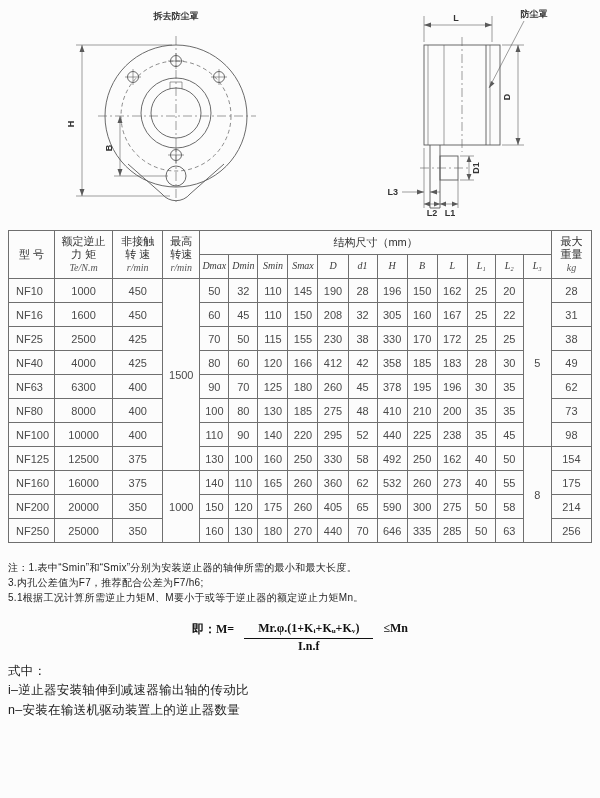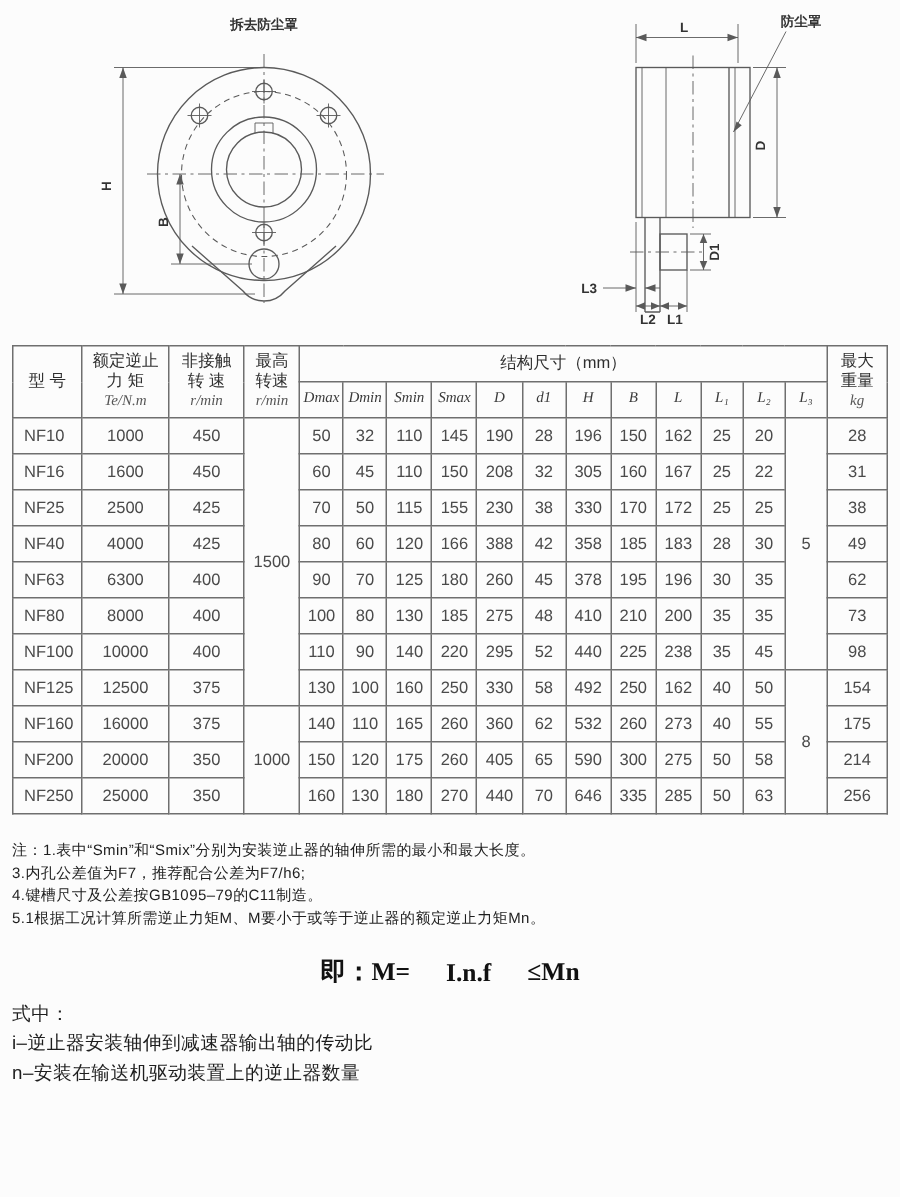--- a/index.html
+++ b/index.html
@@ -42,24 +42,24 @@
   }
   table.spec td.model-cell{text-align:left;padding-left:7px;}
   
   .notes{margin:17px 8px 0 8px;}
   .notes p{
     margin:0;font-size:10px;line-height:1.5;color:#1e1e1e;
     letter-spacing:0.3px;
   }
   
   .formula-row{
-    display:flex;align-items:center;justify-content:center;
-    margin:16px 0 6px 0;gap:24px;
+    display:flex;justify-content:center;
+    margin:16px 0 6px 0;gap:10px;
     font-family:"Liberation Serif","DejaVu Serif",serif;
-    font-weight:bold;font-size:17px;color:#111;
+    font-weight:bold;font-size:12px;color:#111;
   }
   .fraction{display:inline-block;text-align:center;}
   .fraction .num{padding:0 14px 3px 14px;border-bottom:1.4px solid #111;}
   .fraction .den{padding-top:3px;}
   
   .legend{margin:8px 8px 0 8px;}
   .legend p{margin:0;font-size:12.5px;line-height:1.55;color:#1e1e1e;letter-spacing:0.3px;}
 </style>
 </head>
 <body>
@@ -258,21 +258,21 @@
         <td>38</td>
       </tr>
       <tr>
         <td class="model-cell">NF40</td>
         <td>4000</td>
         <td>425</td>
         <td>80</td>
         <td>60</td>
         <td>120</td>
         <td>166</td>
-        <td>388</td>
+        <td>412</td>
         <td>42</td>
         <td>358</td>
         <td>185</td>
         <td>183</td>
         <td>28</td>
         <td>30</td>
         <td>49</td>
       </tr>
       <tr>
         <td class="model-cell">NF63</td>
@@ -394,27 +394,27 @@
         <td>50</td>
         <td>63</td>
         <td>256</td>
       </tr>
     </tbody>
 </table>
 
 <div class="notes">
   <p>注：1.表中“Smin”和“Smix”分别为安装逆止器的轴伸所需的最小和最大长度。</p>
   <p>3.内孔公差值为F7，推荐配合公差为F7/h6;</p>
-  <p>4.键槽尺寸及公差按GB1095–79的C11制造。</p>
   <p>5.1根据工况计算所需逆止力矩M、M要小于或等于逆止器的额定逆止力矩Mn。</p>
 </div>
 
 <div class="formula-row">
   <span>即：M=</span>
   <span class="fraction">
+    <span class="num">Mr.φ.(1+Kᵢ+Kᵤ+Kᵥ)</span>
     <span class="den" style="display:block">I.n.f</span>
   </span>
   <span>≤Mn</span>
 </div>
 
 <div class="legend">
   <p>式中：</p>
   <p>i–逆止器安装轴伸到减速器输出轴的传动比</p>
   <p>n–安装在输送机驱动装置上的逆止器数量</p>
 </div>

